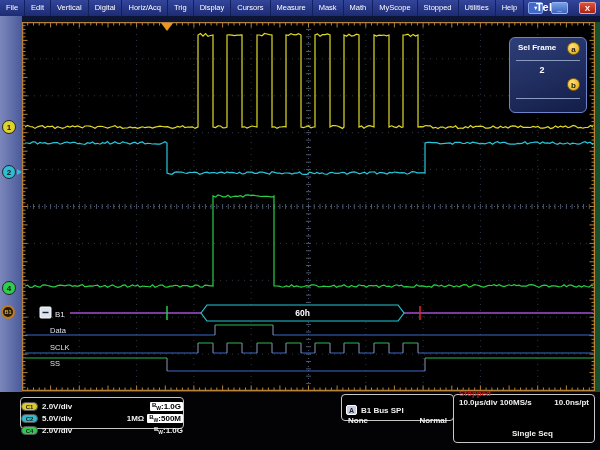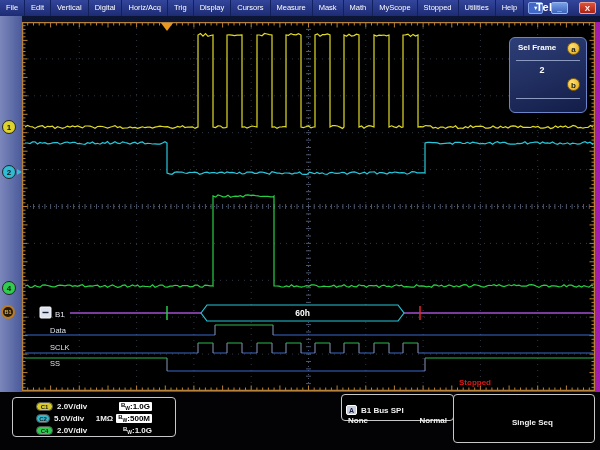--- a/index.html
+++ b/index.html
@@ -1,17 +1,17 @@
 <!DOCTYPE html>
 <html><head>
 <meta charset="utf-8">
 <style>
   * { margin:0; padding:0; box-sizing:border-box; }
   body { font-family:"Liberation Sans", sans-serif; background:#0c1634; }
-  #screen { position:relative; width:600px; height:450px; background:#a21caf; overflow:hidden; }
+  #screen { position:relative; width:600px; height:450px; background:#14532d; overflow:hidden; }
 
   
   #menubar { position:absolute; left:0; top:0; width:600px; height:16px;
     background:linear-gradient(#33459c,#1d2c72); display:flex; align-items:stretch; }
   .menu-item { color:#fff; font-size:7.5px; line-height:16px; padding:0 6px;
     border-right:1px solid #12205e; white-space:nowrap; cursor:default; }
   #menu-drop-btn { width:15px; height:12px; margin:2px 0 0 4px; background:#4168c8;
     border:1px solid #8aa8e8; border-radius:2px; color:#fff; font-size:5.5px;
     line-height:10px; text-align:center; }
   #tek-logo { position:absolute; left:536px; top:1px; color:#fff; font-size:11px;
@@ -53,21 +53,21 @@
   #knob-a { right:6px; top:4px; }
   #knob-b { right:6px; top:40px; }
   .sf-sep { position:absolute; left:6px; right:6px; height:1px; background:#8a9ac0; }
   #sf-sep1 { top:22px; } #sf-sep2 { top:60px; }
   #sf-value { position:absolute; top:27px; left:0; width:64px; text-align:center;
     color:#fff; font-size:9px; font-weight:bold; }
 
   
   .panel { position:absolute; background:#000; border:1px solid #c8c8c8; border-radius:4px;
     color:#f0f0f0; font-size:8px; font-weight:bold; }
-  #panel-vertical { left:12px; top:397px; width:164px; height:40px; padding:2px 23px; }
+  #panel-vertical { left:20px; top:397px; width:164px; height:32px; padding:2px 0; }
   .vrow { display:flex; align-items:center; height:12px; }
   .c-badge { width:17px; height:9px; border-radius:5px; font-size:6px; font-weight:bold;
     color:#1a1a1a; text-align:center; line-height:9px; margin-right:4px; border:1px solid #555; }
   .c1 { background:#d9cb2f; } .c2 { background:#32b8cc; } .c4 { background:#32c852; }
   .vrow .scale { width:52px; }
   .vrow .right { margin-left:auto; display:flex; align-items:center; gap:3px; }
   .bwbox { background:#fff; color:#000; padding:0 2px; border-radius:1px; }
   .bw-b { font-size:6px; vertical-align:2px; }
   .bw-w { font-size:5px; vertical-align:-1px; }
 
@@ -197,20 +197,24 @@
       <span class="a-badge">A</span>
       <span>B1 Bus SPI</span>
     </div>
     <div class="row2">
       <span>None</span>
       <span>Normal</span>
     </div>
   </div>
 
   <div id="panel-horiz" class="panel">
+    <div class="hrow sp">
+      <span><span>10.0µs/div</span>&nbsp;<span>100MS/s</span></span>
+      <span>10.0ns/pt</span>
+    </div>
     <div class="hrow">
         <span class="g3">
       <span id="acq-status">Stopped</span>
       <span>Single Seq</span>
       <span></span>
         </span>
     </div>
   </div>
 
 </div>

